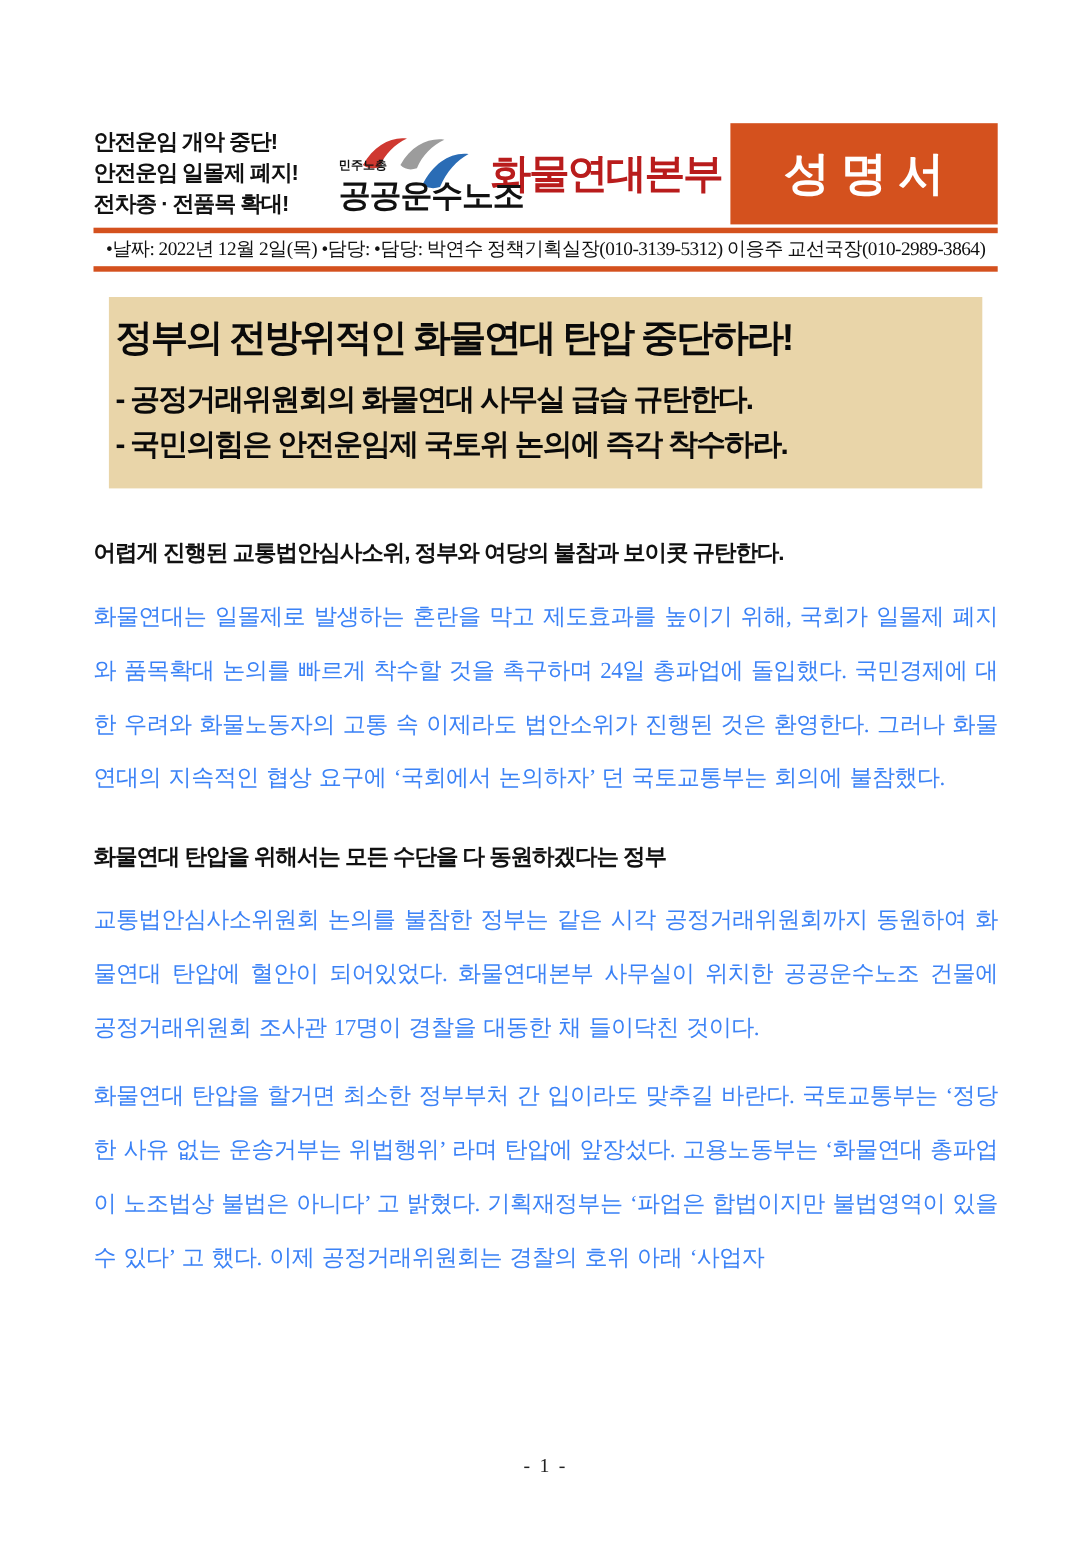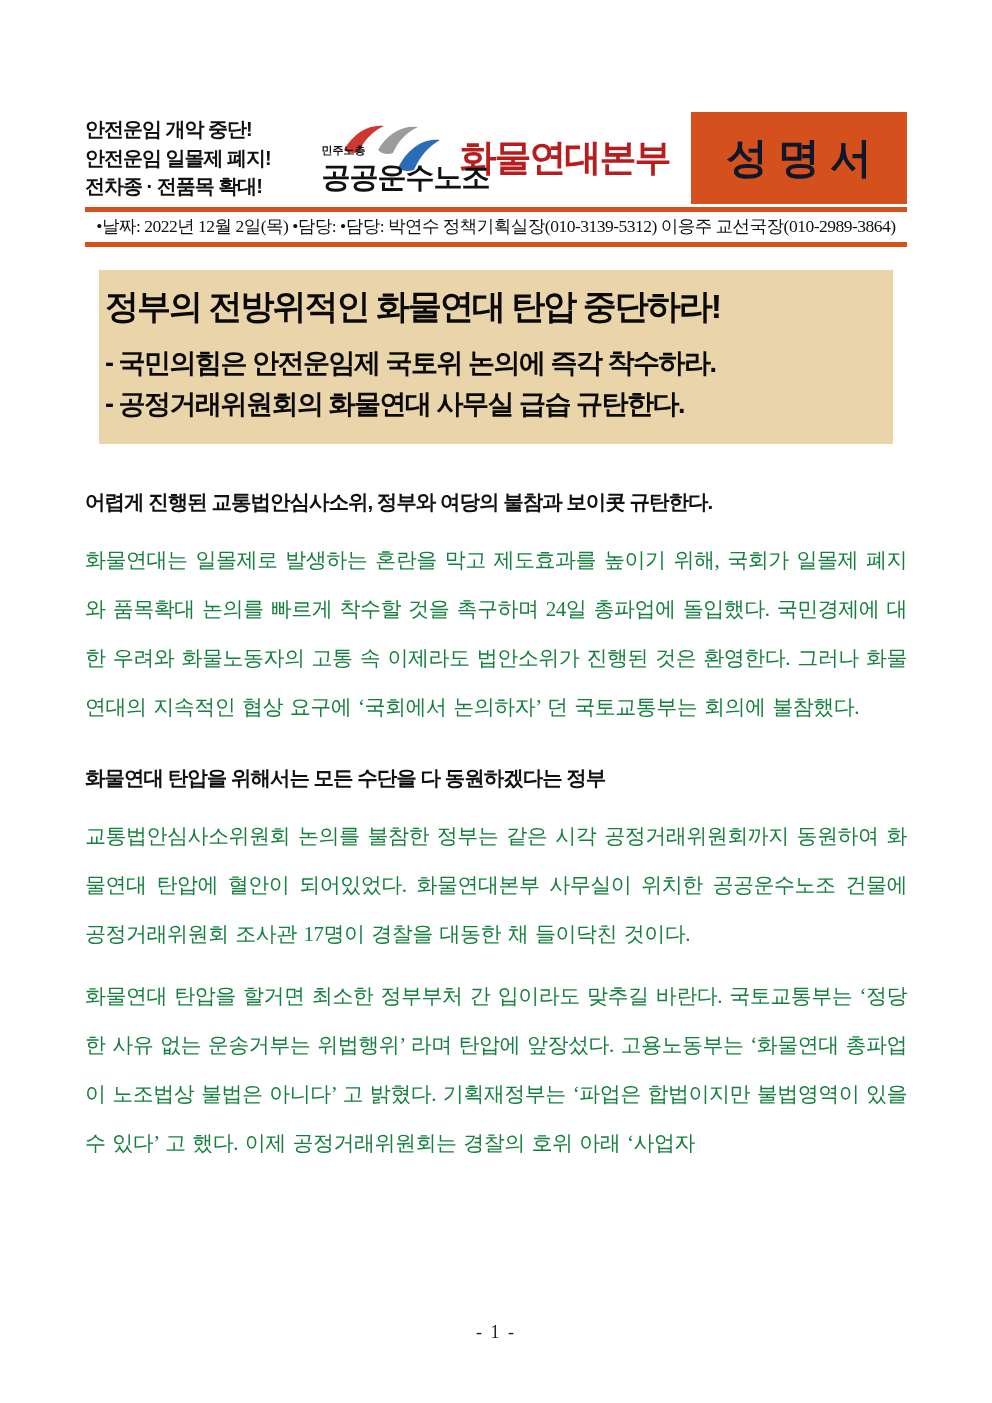--- a/index.html
+++ b/index.html
@@ -56,23 +56,23 @@
   .logo-union .small { font-size: 11px; font-weight: bold; letter-spacing: 0; }
   .logo-union .big { font-size: 29px; font-weight: bold; letter-spacing: -1px; white-space: nowrap; }
   .division-title {
     font-size: 37px;
     font-weight: bold;
     letter-spacing: -2px;
     white-space: nowrap;
     color: #b91c1c;
   }
   .doc-type-box {
-    width: 216px;
+    width: 243px;
     background: var(--accent);
-    color: #0f172a;
+    color: #ffffff;
     display: flex;
     align-items: center;
     justify-content: center;
     font-size: 42px;
     font-weight: bold;
     letter-spacing: 10px;
     padding-left: 10px; 
   }
 
   
@@ -124,21 +124,21 @@
     letter-spacing: -1px;
     margin-bottom: 20px;
   }
   .para {
     font-size: 21px;
     line-height: 49px;
     text-align: justify;
     letter-spacing: -0.5px;
     word-spacing: 2px;
     margin-bottom: 13px;
-    color: #15803d;
+    color: #3b82f6;
   }
   .section + .section { margin-top: 32px; }
 
   
   .page-footer {
     position: absolute;
     left: 0;
     width: 992px;
     top: 1322px;
     text-align: center;
@@ -181,22 +181,22 @@
     <div class="rule-orange r1"></div>
 
     <div class="contact">
       <div>•날짜: 2022년 12월 2일(목)  •담당: •담당: 박연수 정책기획실장(010-3139-5312) 이응주 교선국장(010-2989-3864)</div>
     </div>
 
     <div class="rule-orange r2"></div>
 
     <div class="title-block">
       <div class="title-main">정부의 전방위적인 화물연대 탄압 중단하라!</div>
+      <div class="title-sub">- 공정거래위원회의 화물연대 사무실 급습 규탄한다.</div>
       <div class="title-sub">- 국민의힘은 안전운임제 국토위 논의에 즉각 착수하라.</div>
-      <div class="title-sub">- 공정거래위원회의 화물연대 사무실 급습 규탄한다.</div>
     </div>
 
     <div class="body-text">
       <div class="section">
         <div class="section-heading">어렵게 진행된 교통법안심사소위, 정부와 여당의 불참과 보이콧 규탄한다.</div>
         <div class="para">화물연대는 일몰제로 발생하는 혼란을 막고 제도효과를 높이기 위해, 국회가 일몰제 폐지와 품목확대 논의를 빠르게 착수할 것을 촉구하며 24일 총파업에 돌입했다. 국민경제에 대한 우려와 화물노동자의 고통 속 이제라도 법안소위가 진행된 것은 환영한다. 그러나 화물연대의 지속적인 협상 요구에 ‘국회에서 논의하자’ 던 국토교통부는 회의에 불참했다.</div>
       </div>
       <div class="section">
         <div class="section-heading">화물연대 탄압을 위해서는 모든 수단을 다 동원하겠다는 정부</div>
         <div class="para">교통법안심사소위원회 논의를 불참한 정부는 같은 시각 공정거래위원회까지 동원하여 화물연대 탄압에 혈안이 되어있었다. 화물연대본부 사무실이 위치한 공공운수노조 건물에 공정거래위원회 조사관 17명이 경찰을 대동한 채 들이닥친 것이다.</div>

